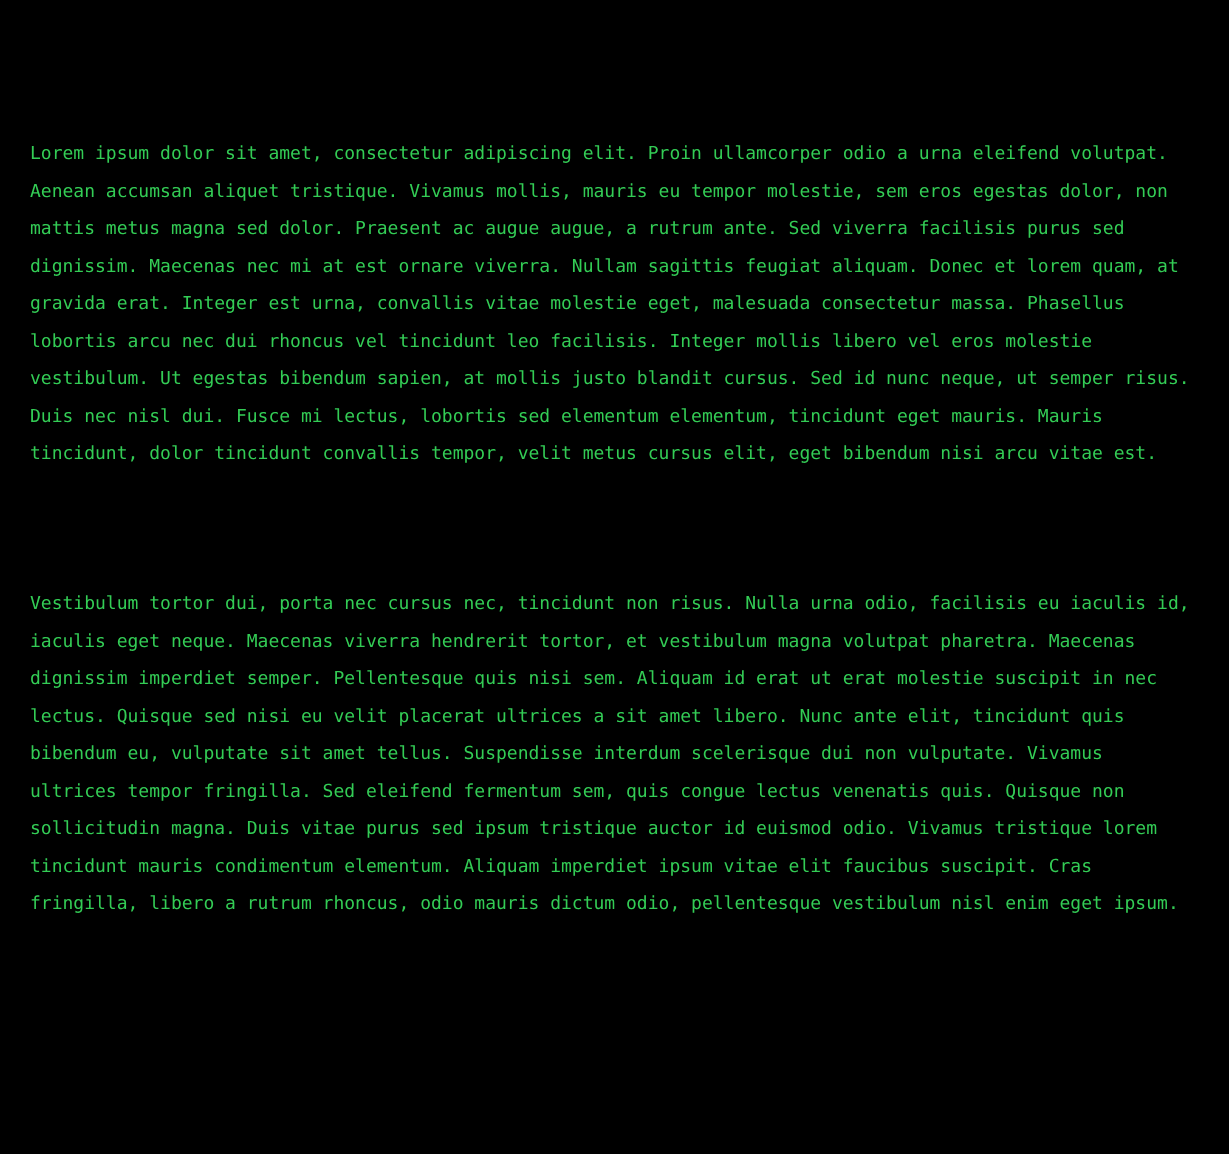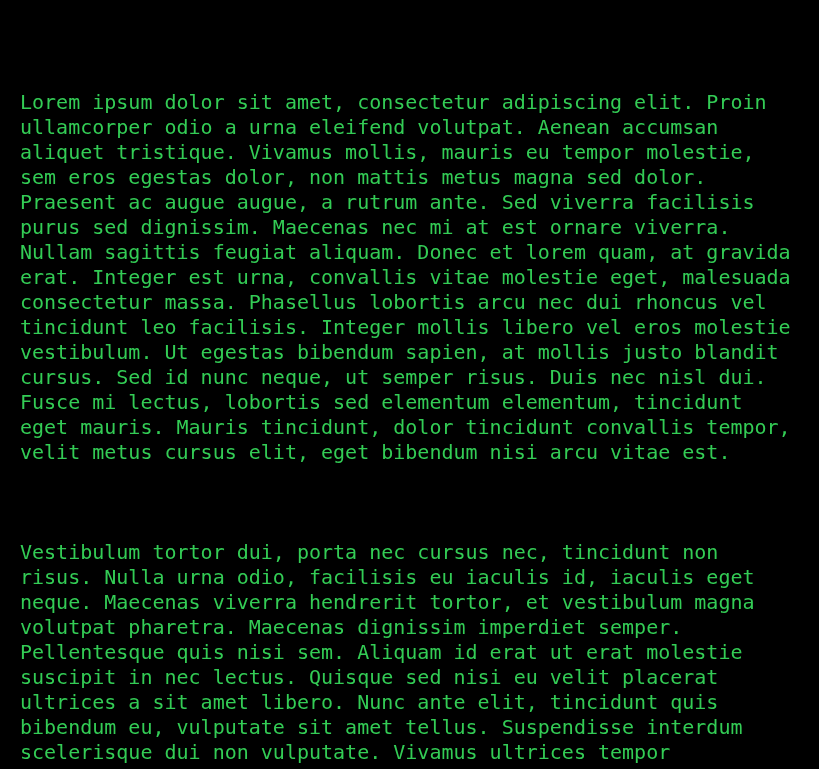--- a/index.html
+++ b/index.html
@@ -14,21 +14,21 @@
     font-family: "DejaVu Sans Mono", monospace;
   }
   #terminal {
     box-sizing: border-box;
     width: 819px;
     height: 583px;
     background: #000000;
     color: #33cc55;
     padding: 40px 20px 0 20px;
     font-family: "DejaVu Sans Mono", monospace;
-    font-size: 20px;
+    font-size: 12px;
     line-height: 25px;
     letter-spacing: 0px;
     white-space: pre-wrap;
     word-wrap: break-word;
   }
   .para {
     margin: 0;
     padding: 0;
     white-space: pre-wrap;
     color: #33cc55;

